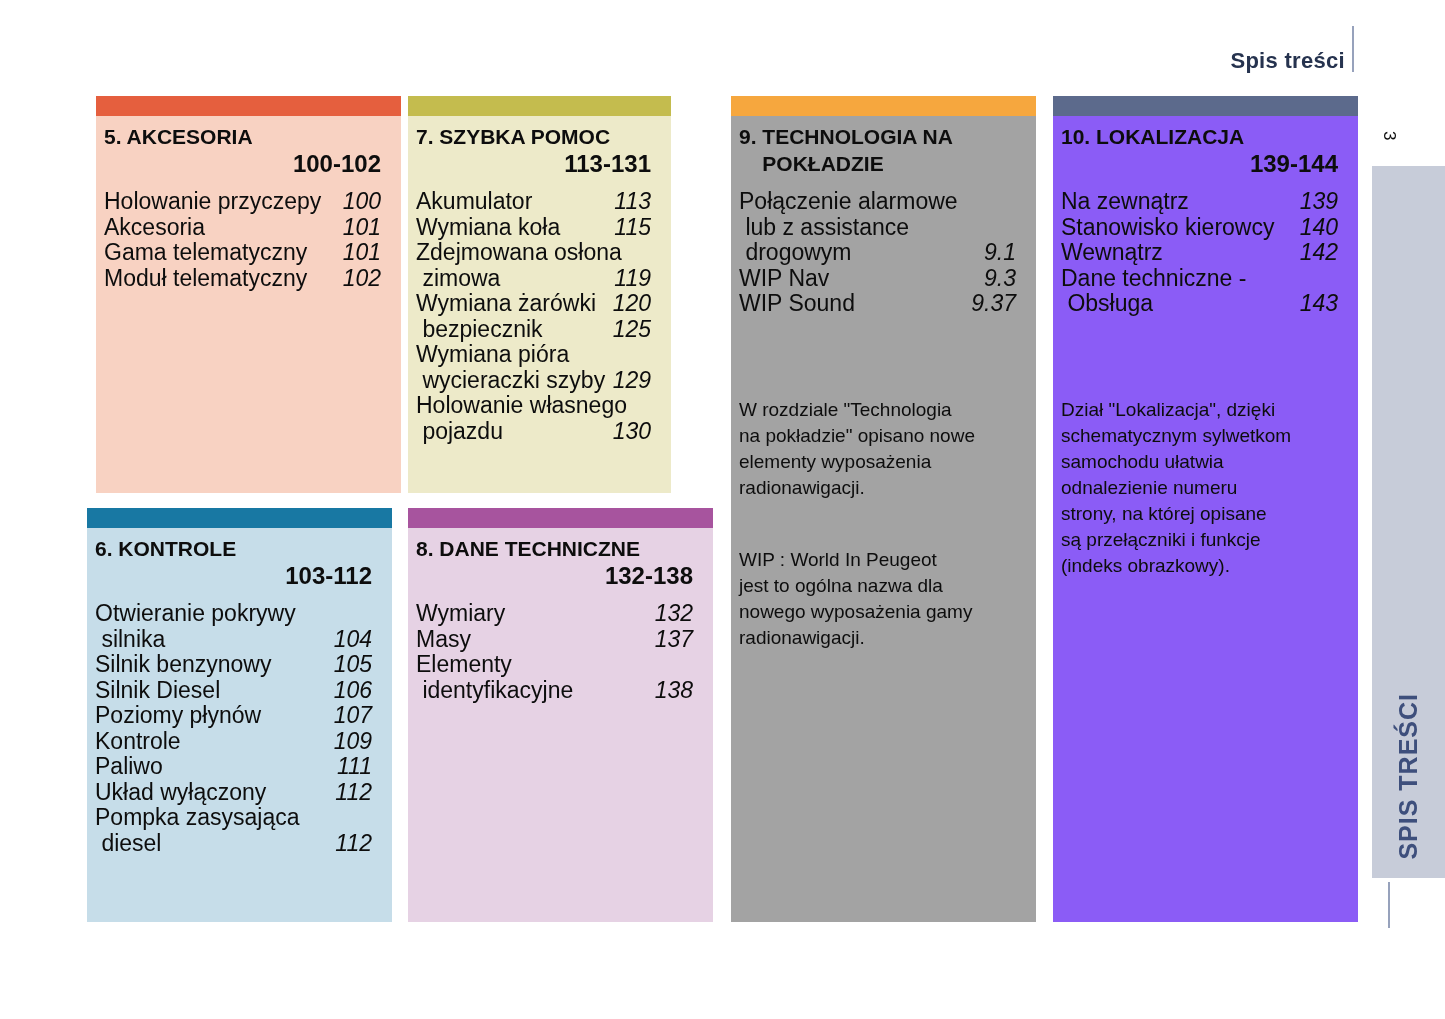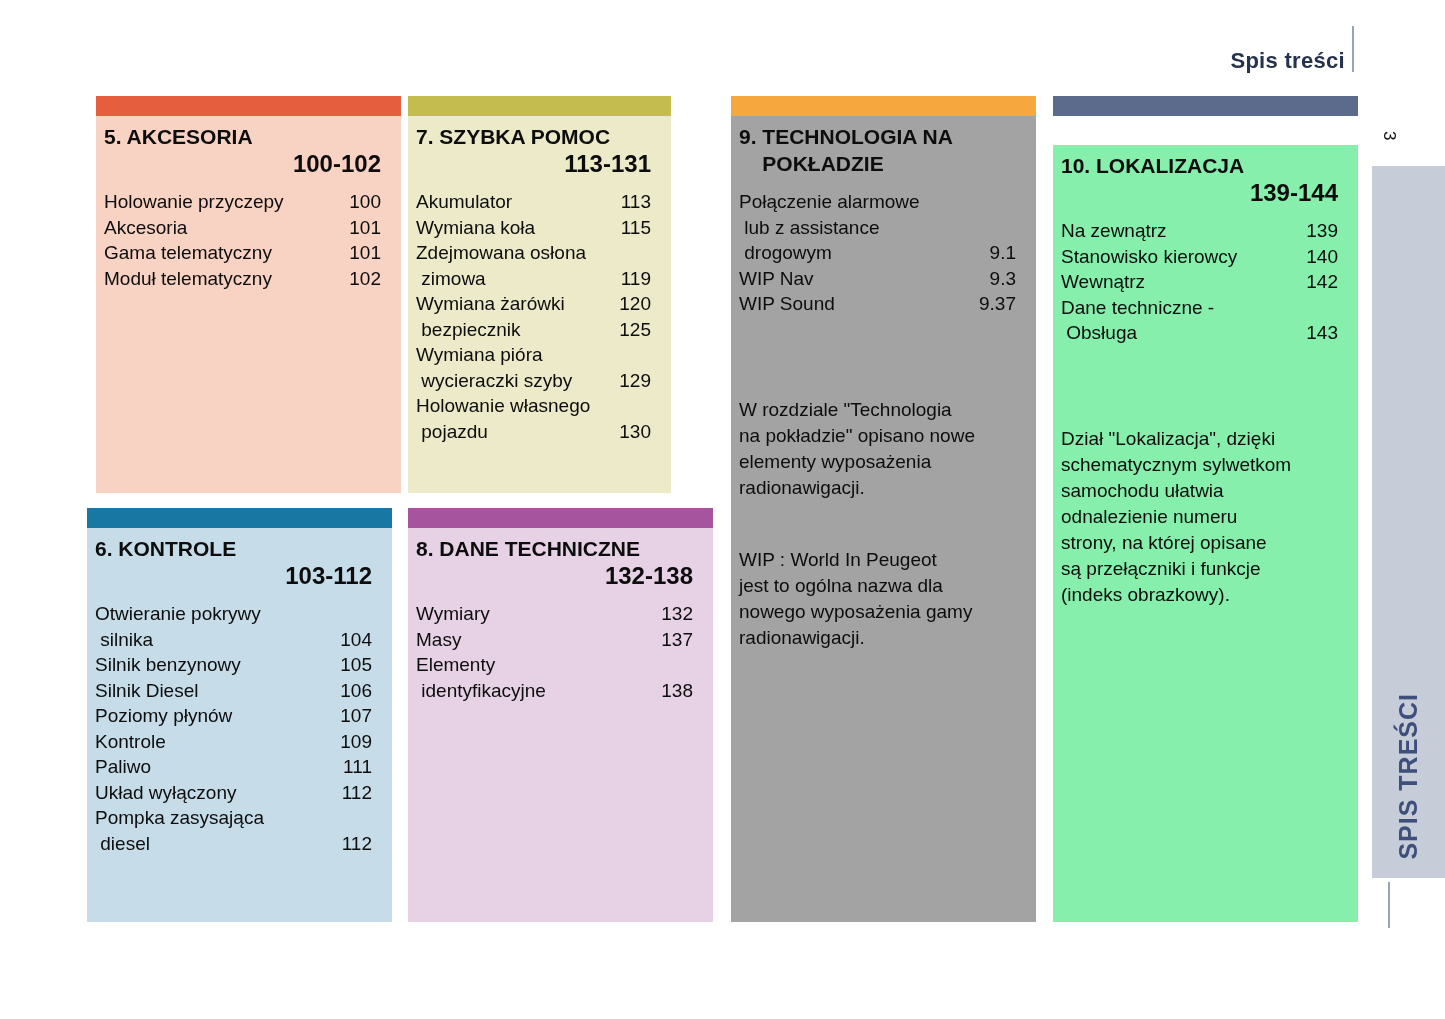--- a/index.html
+++ b/index.html
@@ -99,28 +99,28 @@
   }
   .box-pages {
     font-size: 24px;
     font-weight: bold;
     line-height: 27px;
     text-align: right;
     color: #0d0d0d;
   }
 
   .box-items { margin-top: 12px; }
-  .toc-item { font-size: 19px; line-height: 25.5px; }
+  .toc-item { font-size: 23px; line-height: 25.5px; }
   .item-line { white-space: pre; }
   .item-line.with-page {
     display: flex;
     justify-content: space-between;
   }
   .item-text { white-space: pre; }
-  .item-page { white-space: pre; }
+  .item-page { white-space: pre; font-style: italic; }
 
   .box-para {
     font-size: 19px;
     line-height: 26px;
     white-space: pre-wrap;
     color: #0d0d0d;
   }
   .para-first { margin-top: 80px; }
   .para-next  { margin-top: 46px; }
 </style>
@@ -276,21 +276,21 @@
 radionawigacji.</div>
       <div class="box-para para-next">WIP : World In Peugeot
 jest to ogólna nazwa dla
 nowego wyposażenia gamy
 radionawigacji.</div>
     </div>
   </section>
 
   <section class="toc-box pos-10">
     <div class="box-header-bar" style="background: rgb(92, 106, 140);"></div>
-    <div class="box-body" style="background: #86efac; margin-top: 29px;">
+    <div class="box-body" style="background: #8b5cf6;">
       <div class="box-title">10. LOKALIZACJA</div>
       <div class="box-pages">139-144</div>
       <div class="box-items">
           <div class="toc-item">
             <div class="item-line with-page"><span class="item-text">Na zewnątrz</span><span class="item-page">139</span></div>
           </div>
           <div class="toc-item">
             <div class="item-line with-page"><span class="item-text">Stanowisko kierowcy</span><span class="item-page">140</span></div>
           </div>
           <div class="toc-item">

